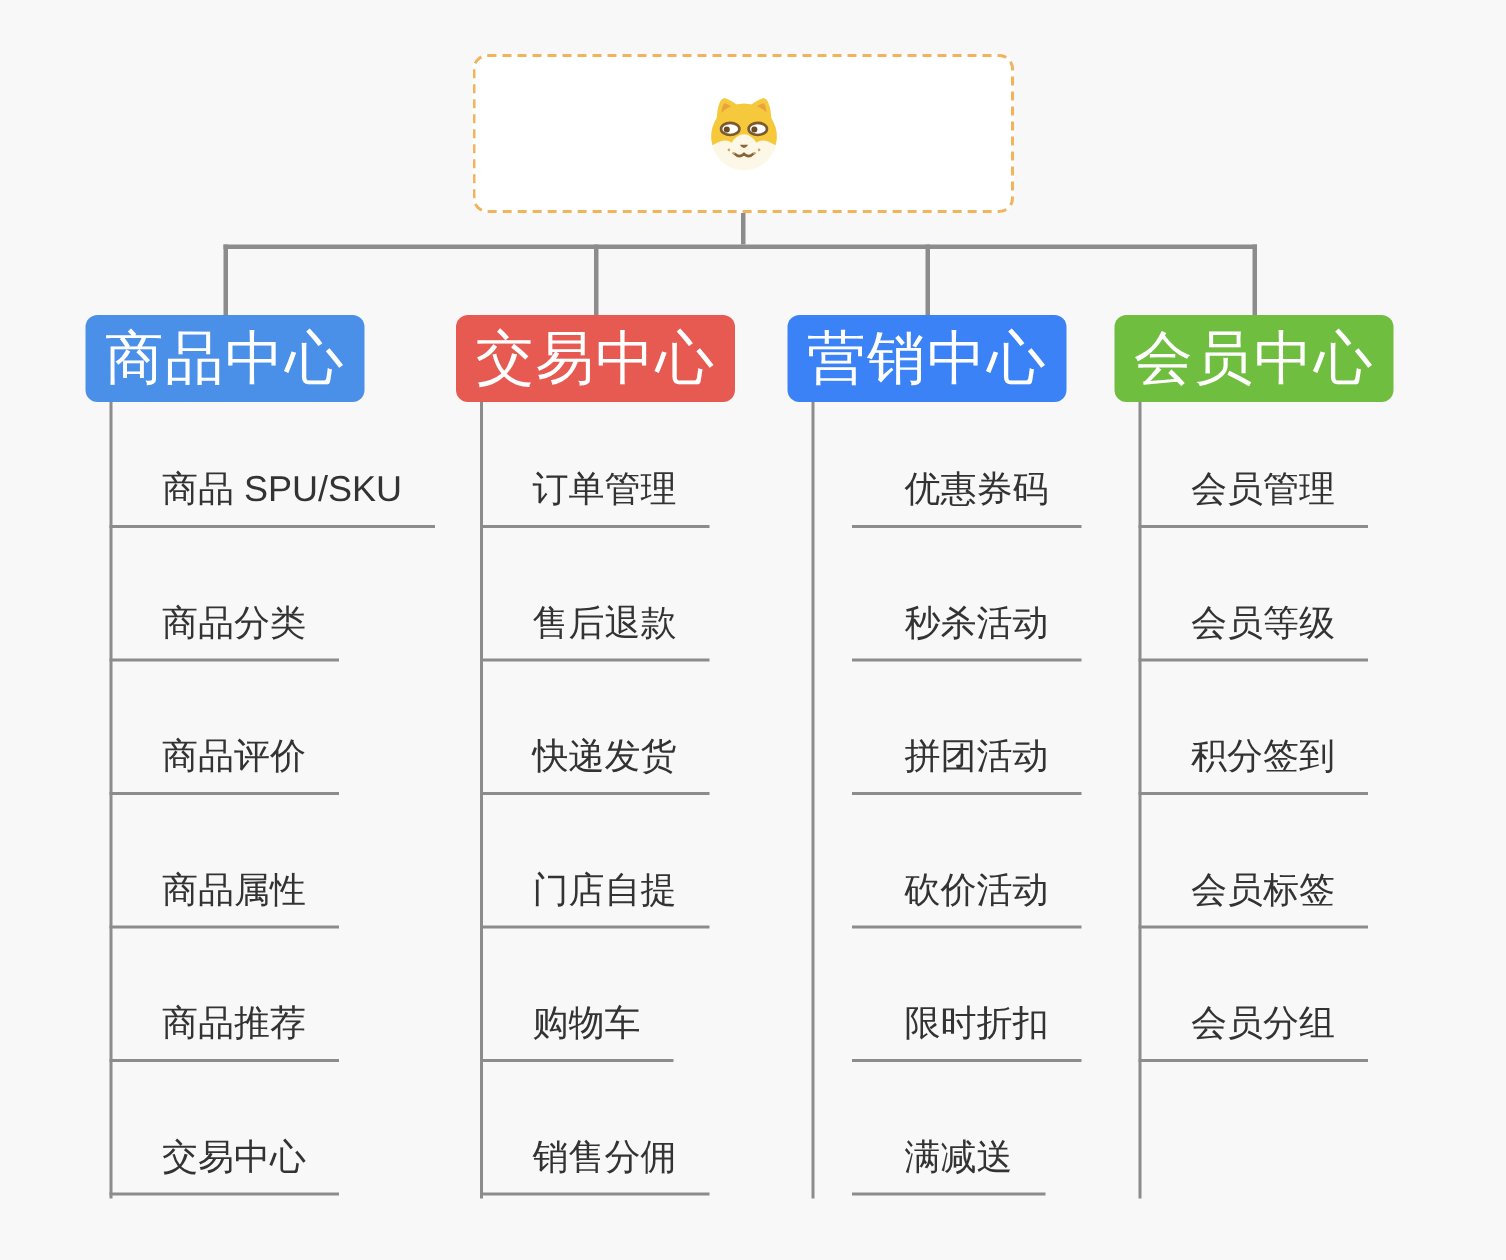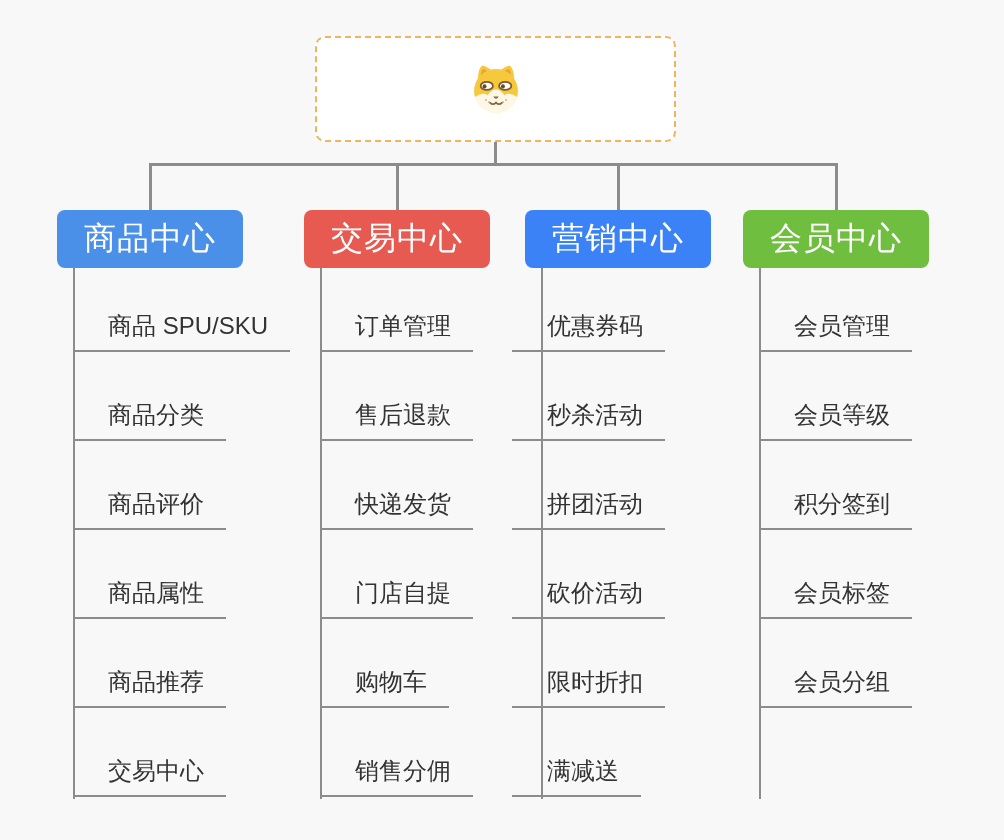--- a/index.html
+++ b/index.html
@@ -41,21 +41,21 @@
   }
   .branch-header {
     position: absolute;
     top: 210px;
     width: 186px; height: 58px;
     border-radius: 8px;
     display: flex;
     align-items: center;
     justify-content: center;
     color: #FFFFFF;
-    font-size: 32px;
+    font-size: 39px;
     letter-spacing: 1px;
     white-space: nowrap;
   }
   .branch-col {
     position: absolute;
     top: 263px;
   }
   .branch-item {
     height: 89px;
     display: flex;
@@ -155,21 +155,21 @@
         <div class="branch-item">
           <span class="item-label">购物车</span>
         </div>
         <div class="branch-item">
           <span class="item-label">销售分佣</span>
         </div>
       </div>
       <div class="branch-header" style="left: 525px; background: #3b82f6;">
         <span>营销中心</span>
       </div>
-      <div class="branch-col" style="left: 512px;">
+      <div class="branch-col" style="left: 541px; padding-left: 27px;">
         <div class="branch-item">
           <span class="item-label">优惠券码</span>
         </div>
         <div class="branch-item">
           <span class="item-label">秒杀活动</span>
         </div>
         <div class="branch-item">
           <span class="item-label">拼团活动</span>
         </div>
         <div class="branch-item">

